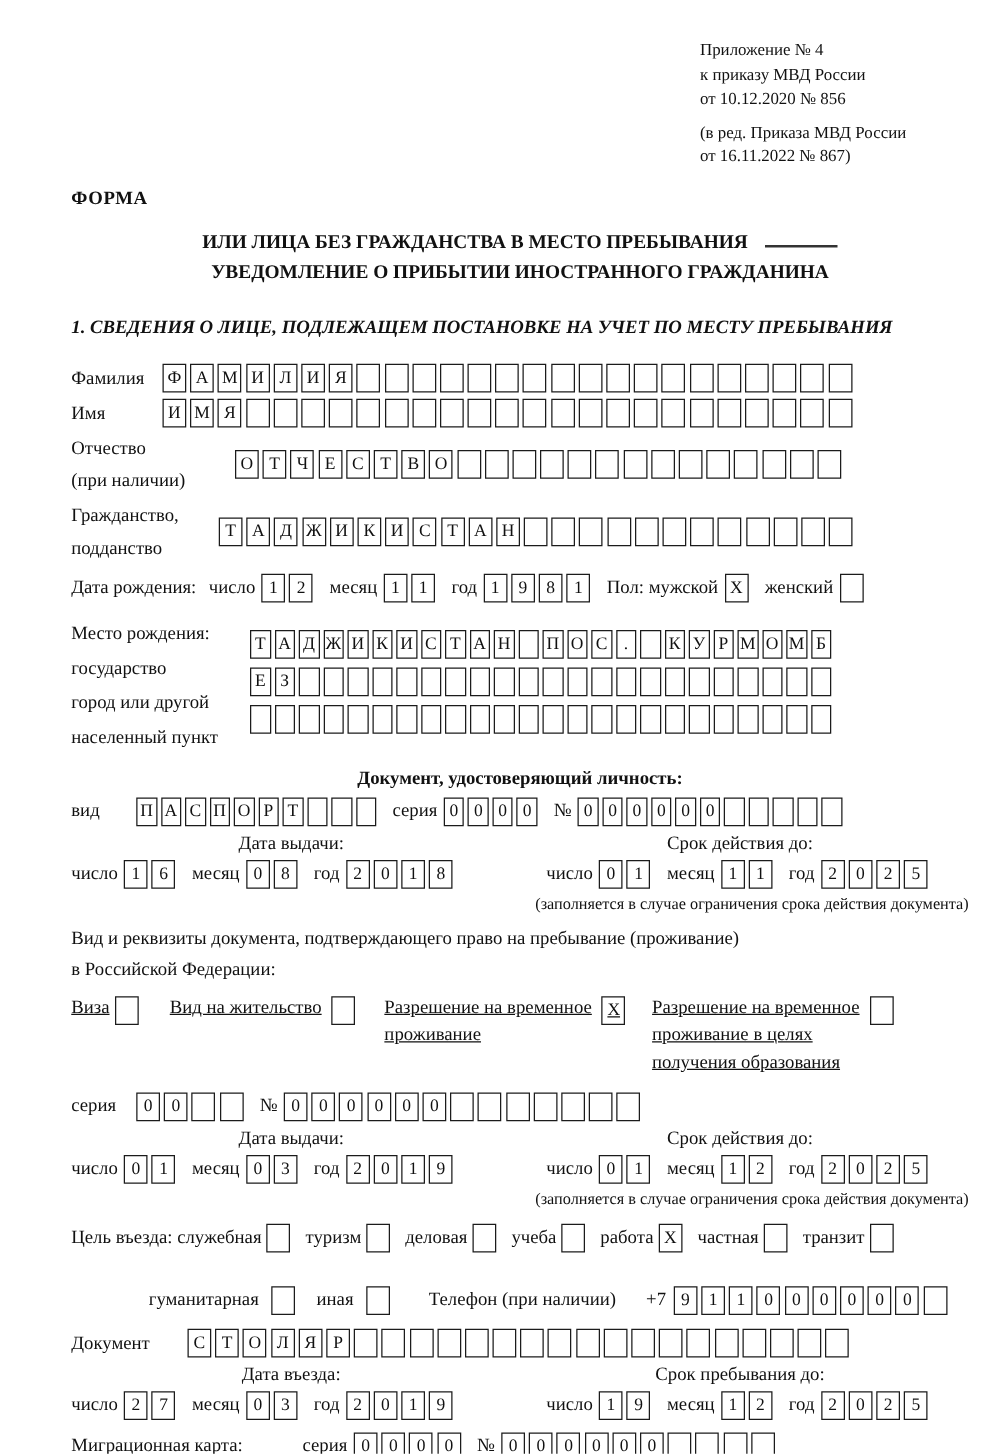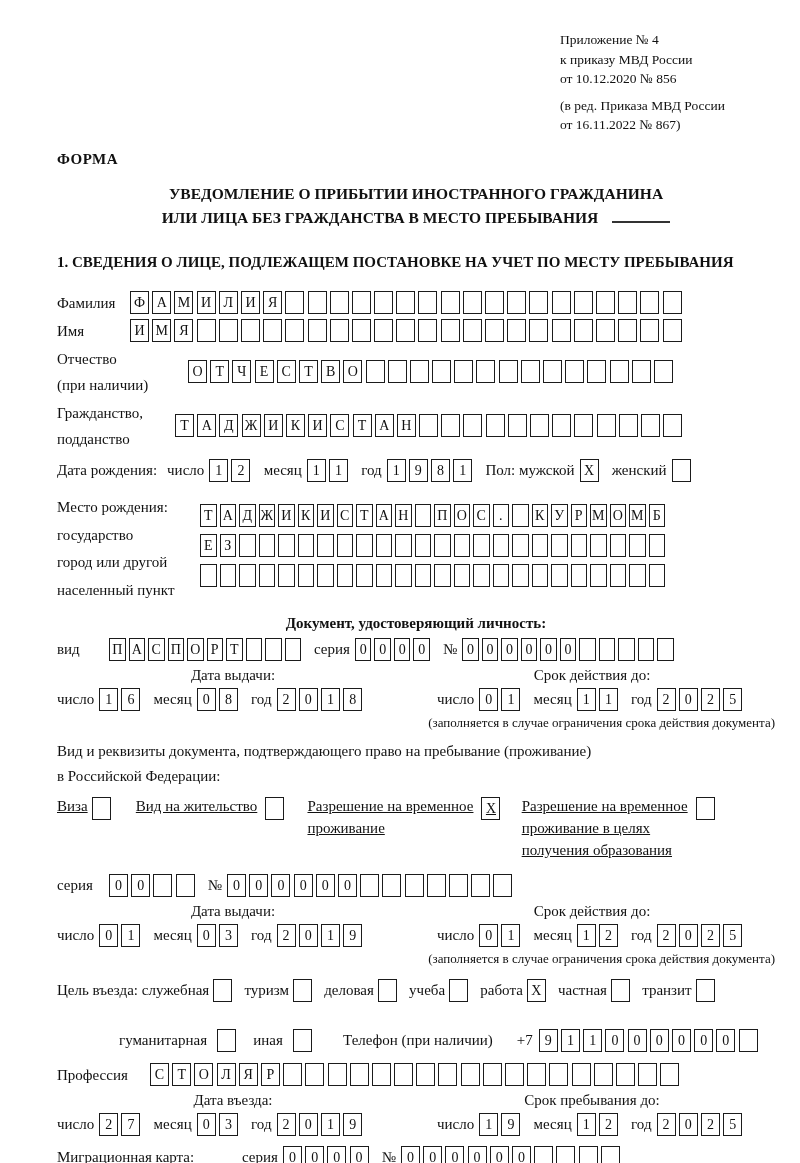--- a/index.html
+++ b/index.html
@@ -13,21 +13,21 @@
 
   
   .appendix { margin-left: auto; width: 215px; font-size: 13.5px; line-height: 1.45; }
   .appendix .grp2 { margin-top: 7px; }
   .form-word { padding-right: 35px; font-weight: bold; font-size: 15px; margin-top: 16px; letter-spacing: .5px; }
 
   
   .title { text-align: center; font-weight: bold; font-size: 15.5px; line-height: 1.55; margin-top: 14px; }
   .blank-line { display: inline-block; width: 58px; border-bottom: 2px solid #333; margin-left: 14px; height: 14px; }
 
-  .sec-heading { font-weight: bold; font-size: 15px; margin-top: 24px; margin-bottom: 20px; }
+  .sec-heading { font-weight: bold; font-size: 15px; margin-top: 24px; margin-bottom: 20px; font-style: italic; }
 
   
   .row { display: flex; align-items: center; margin-bottom: 5px; }
   .lbl { flex-shrink: 0; line-height: 1.3; padding-top: 3px; }
   .lbl .l2 { display: block; margin-top: 7px; }
 
   
   .cells { display: inline-flex; flex-wrap: nowrap; }
   .cell {
     display: inline-block; width: 19px; height: 23px; border: 1.6px solid #1b1b1b;
@@ -79,22 +79,22 @@
     <div>к приказу МВД России</div>
     <div>от 10.12.2020 № 856</div>
     <div class="grp2">
       <div>(в ред. Приказа МВД России</div>
       <div>от 16.11.2022 № 867)</div>
     </div>
   </div>
   <div class="form-word">ФОРМА</div>
 
   <div class="title">
+    <div><span>ИЛИ ЛИЦА БЕЗ ГРАЖДАНСТВА В МЕСТО ПРЕБЫВАНИЯ</span><span class="blank-line"></span></div>
     <div>УВЕДОМЛЕНИЕ О ПРИБЫТИИ ИНОСТРАННОГО ГРАЖДАНИНА</div>
-    <div><span>ИЛИ ЛИЦА БЕЗ ГРАЖДАНСТВА В МЕСТО ПРЕБЫВАНИЯ</span><span class="blank-line"></span></div>
   </div>
 
   <div class="sec-heading">1. СВЕДЕНИЯ О ЛИЦЕ, ПОДЛЕЖАЩЕМ ПОСТАНОВКЕ НА УЧЕТ ПО МЕСТУ ПРЕБЫВАНИЯ</div>
 
   <div class="row">
     <span class="lbl" style="width:73px">Фамилия</span>
     <span class="cells">
         <span class="cell">Ф</span>
         <span class="cell">А</span>
         <span class="cell">М</span>
@@ -584,21 +584,21 @@
         <span class="cell">0</span>
         <span class="cell">0</span>
         <span class="cell">0</span>
         <span class="cell">0</span>
         <span class="cell">0</span>
         <span class="cell"></span>
       </span>
   </div>
 
   <div class="row" style="margin-top:11px">
-    <span class="lbl" style="width:93px">Профессия</span>
+    <span class="lbl" style="width:93px">Документ</span>
     <span class="cells">
         <span class="cell">С</span>
         <span class="cell">Т</span>
         <span class="cell">О</span>
         <span class="cell">Л</span>
         <span class="cell">Я</span>
         <span class="cell">Р</span>
         <span class="cell"></span>
         <span class="cell"></span>
         <span class="cell"></span>

